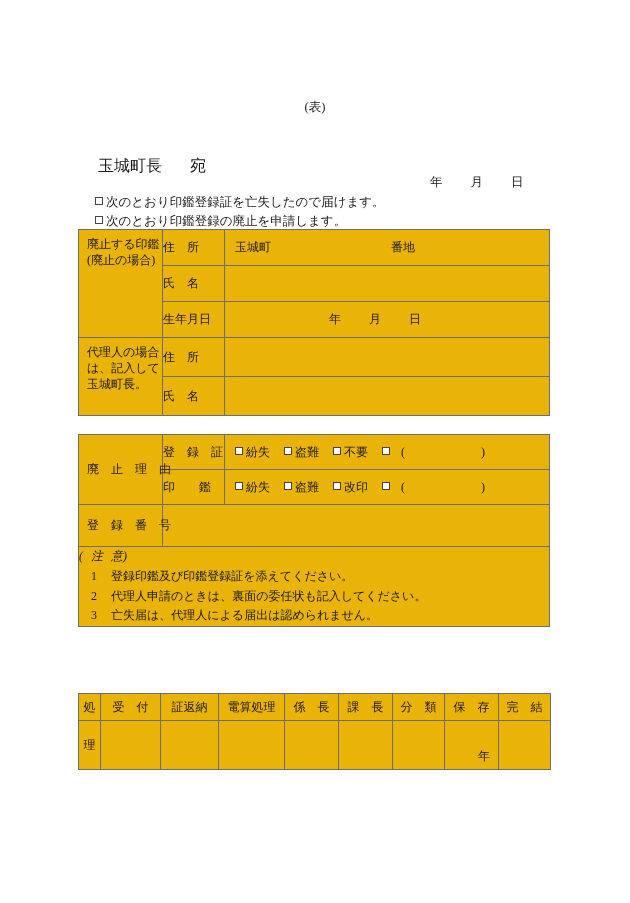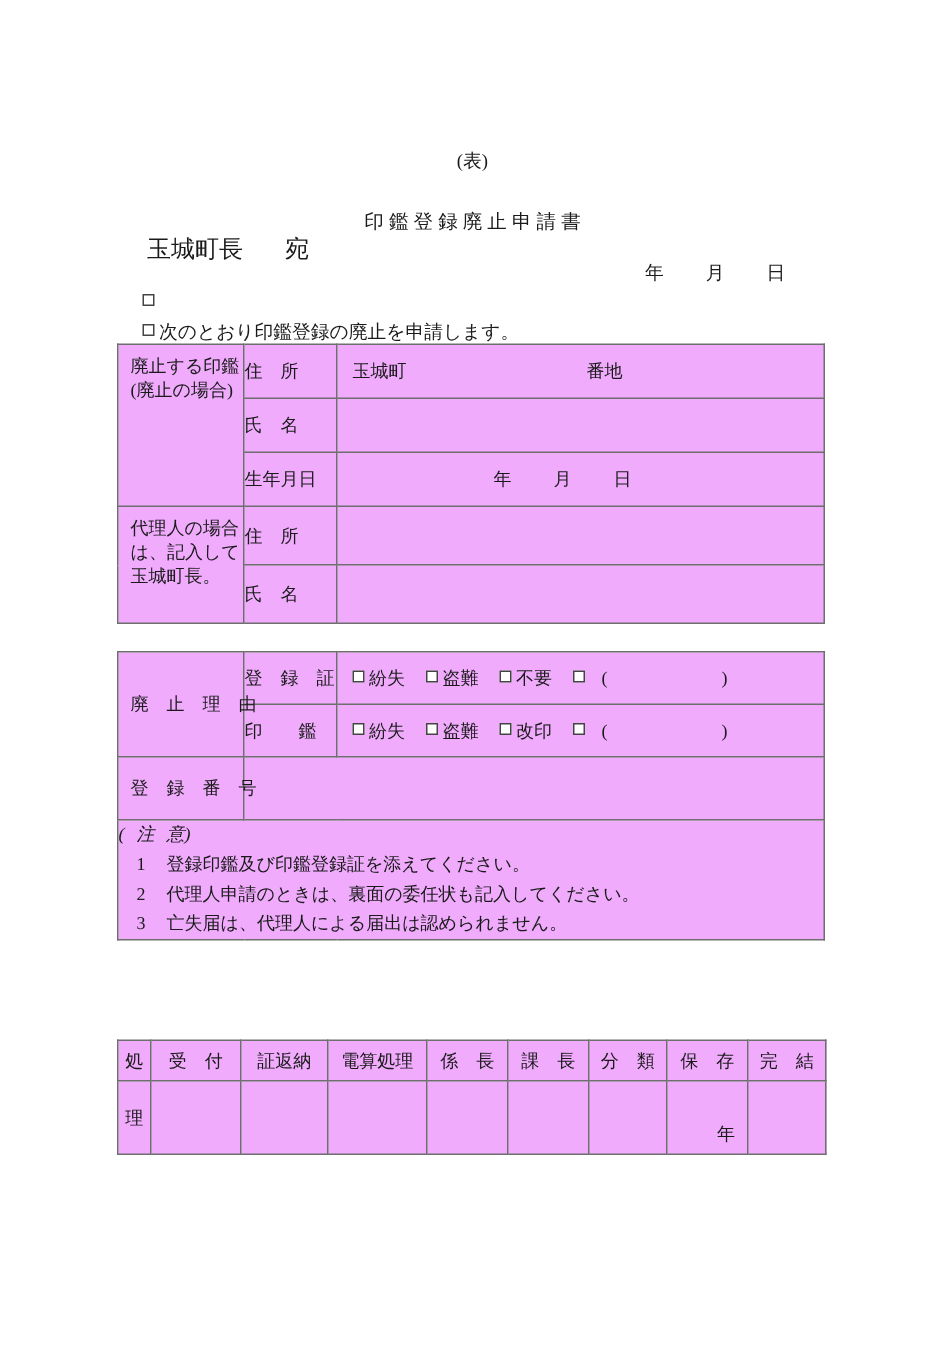--- a/index.html
+++ b/index.html
@@ -96,21 +96,21 @@
   table.form {
     position: absolute;
     border-collapse: collapse;
     table-layout: fixed;
     font-size: 12px;
   }
   table.form td {
     border: 1px solid #6e6e6e;
     padding: 0;
     vertical-align: middle;
-    background: #f0abfc;
+    background: #eab308;
   }
 
   .lbl {
     font-size: 12px;
     white-space: nowrap;
   }
 
   .cell-pad { padding-left: 10px; }
 
   
@@ -186,32 +186,31 @@
   }
 </style>
 </head>
 <body>
 
 <div class="page">
 
 
   <div class="omote">(表)</div>
 
-  <div class="title-line title-2">印鑑登録廃止申請書</div>
 
   <div class="addressee">
     <span>玉城町長</span><span class="ate">宛</span>
   </div>
 
   <div class="date-line">
     <span>年</span><span>月</span><span>日</span>
   </div>
 
   <div class="declaration decl-1">
-    <span class="cb"></span>
+    <span class="cb"></span><span>次のとおり印鑑登録証を亡失したので届けます。</span>
   </div>
   <div class="declaration decl-2">
     <span class="cb"></span><span>次のとおり印鑑登録の廃止を申請します。</span>
   </div>
 
   <table class="form" id="table-person">
     <colgroup>
       <col style="width:84px">
       <col style="width:62px">
       <col style="width:325px">

